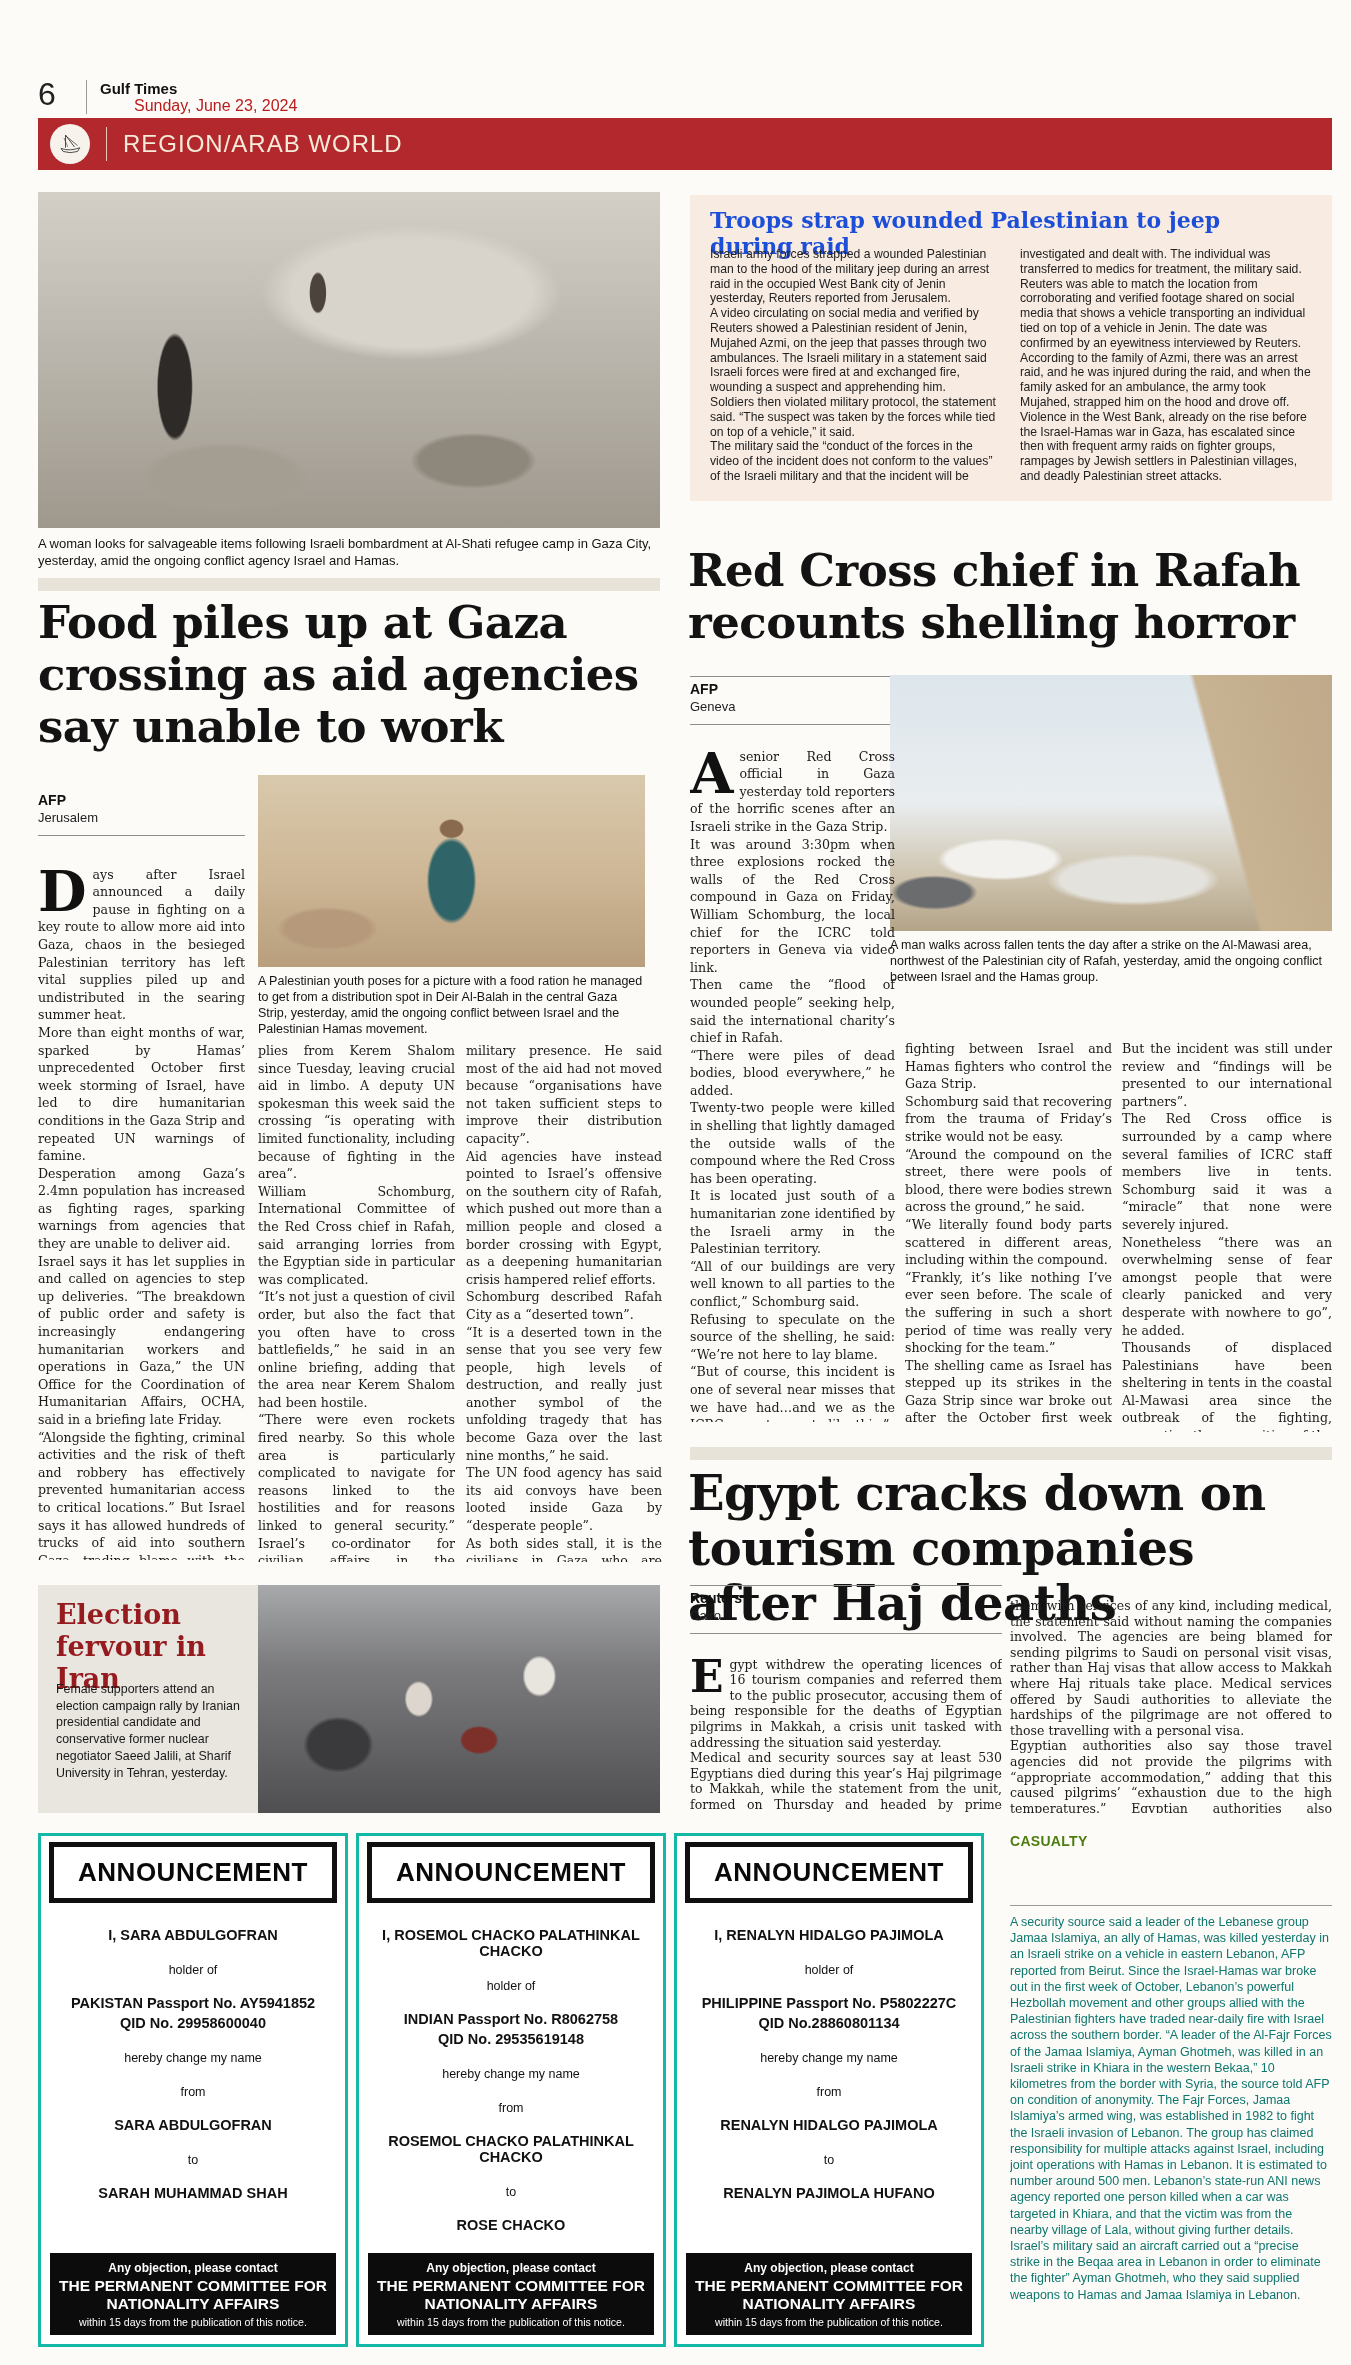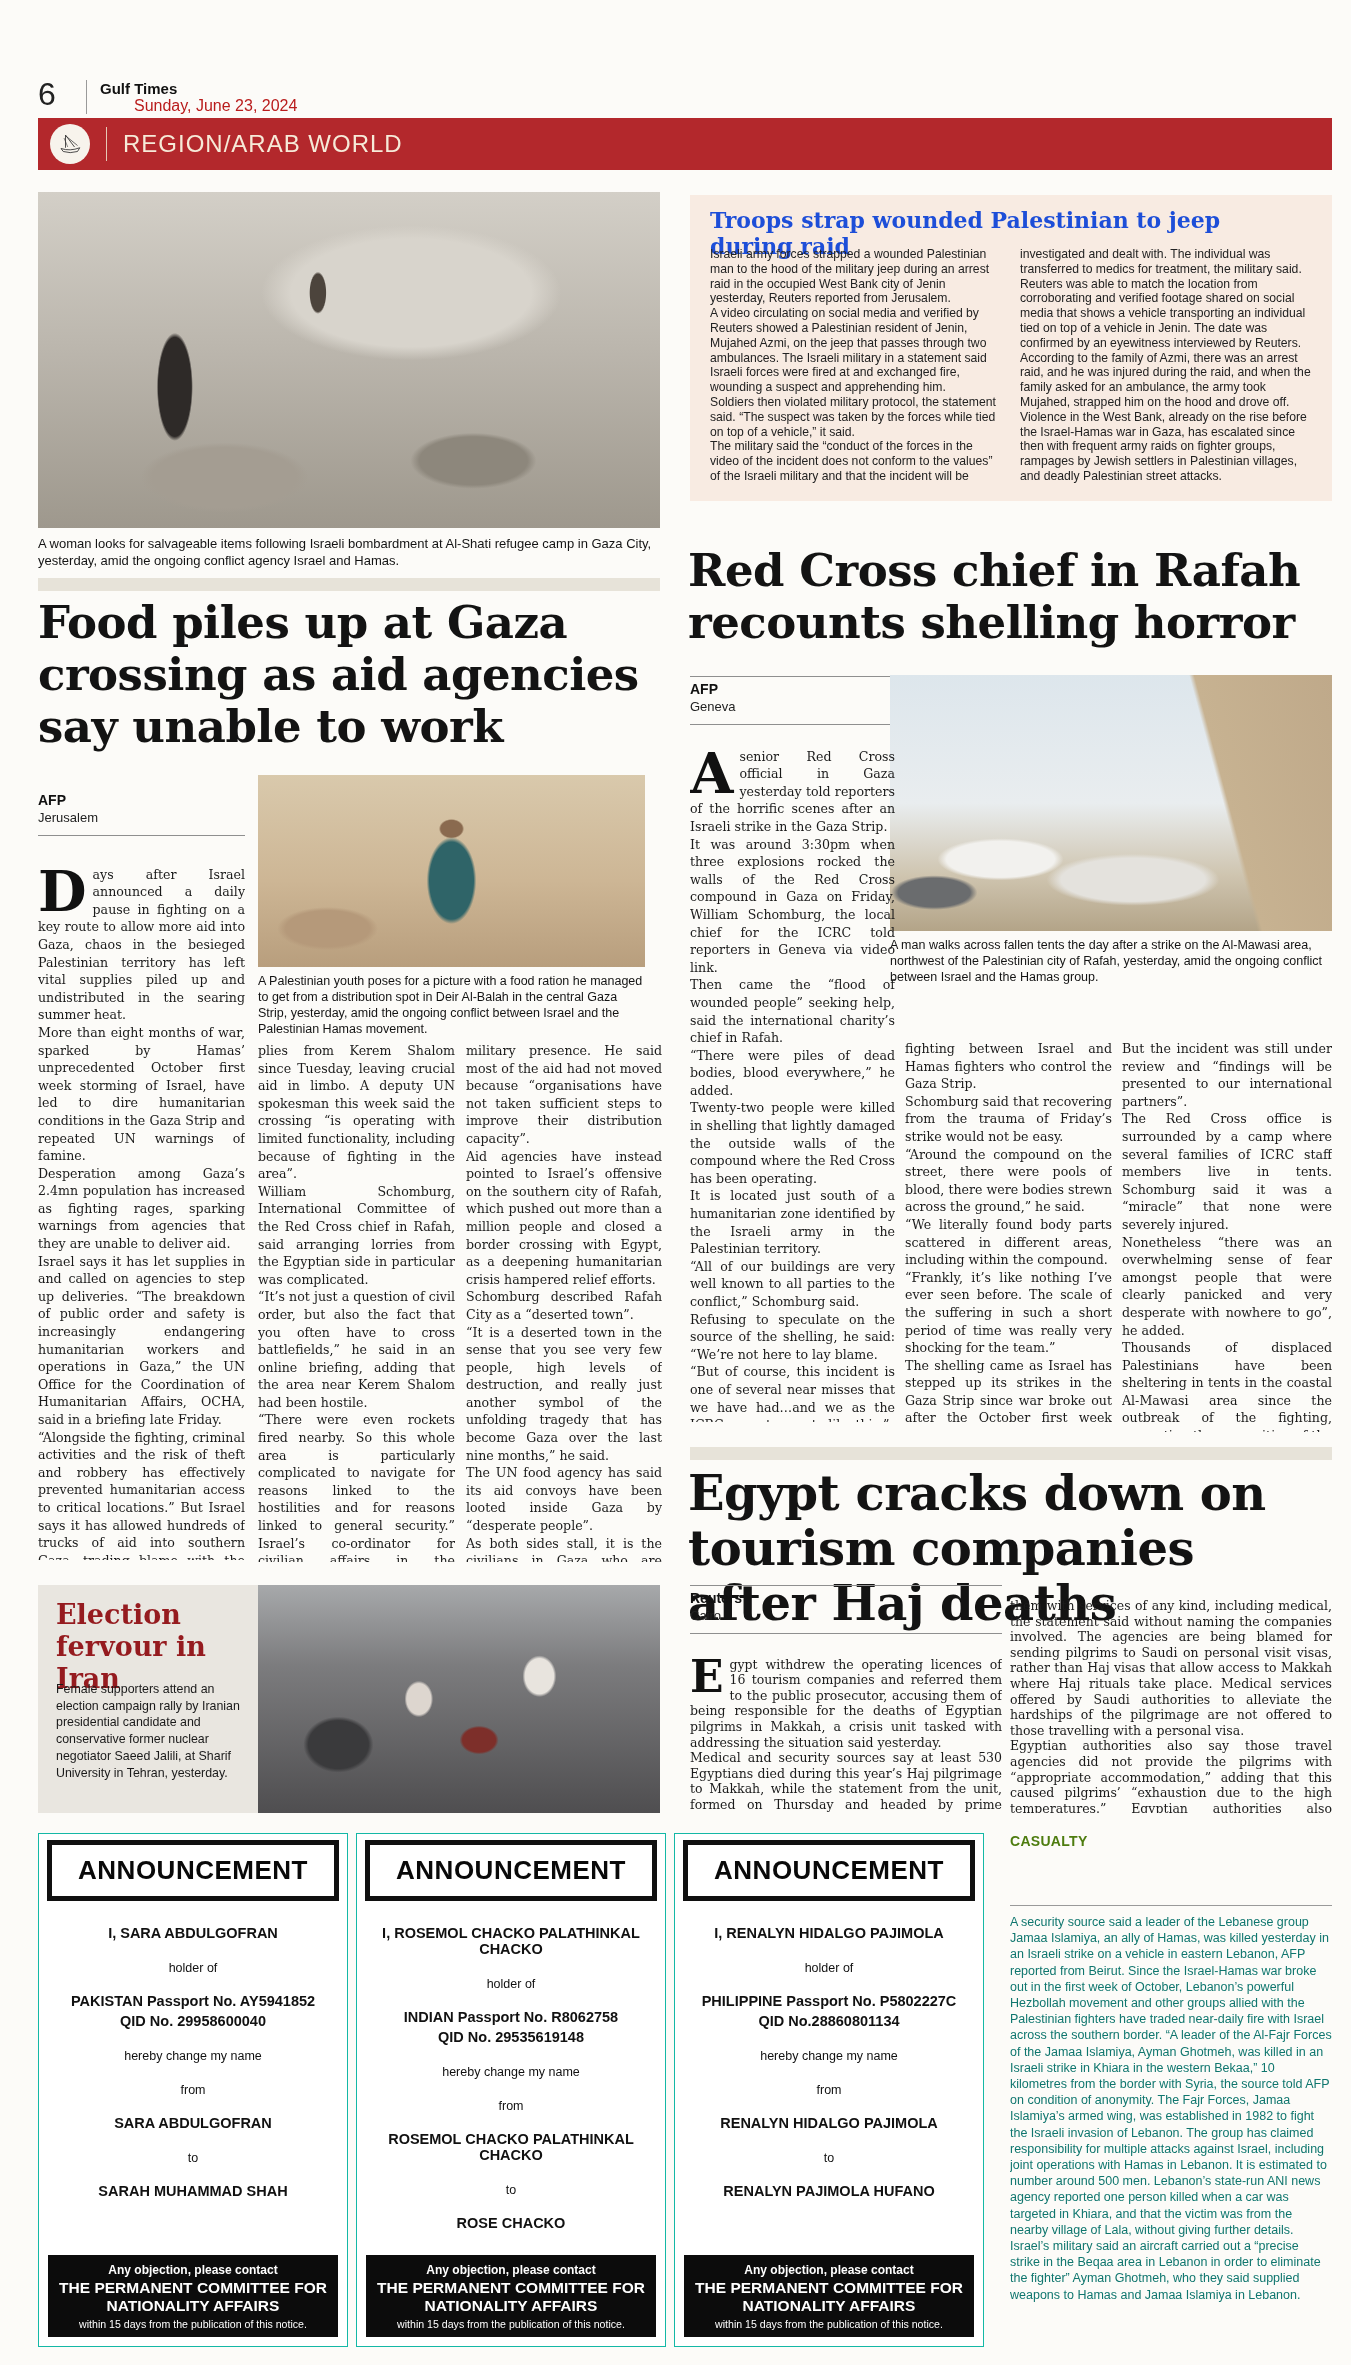--- a/index.html
+++ b/index.html
@@ -65,21 +65,21 @@
   .jeep-box { background:#f8ebe2; }
   .jeep-title { color:#1d4ed8; font-size:22px; font-weight:700; }
   .jeep-col { font-size:12.2px; line-height:14.8px; color:#222; text-align:left; }
 
   
   .iran-box { background:#e9e6e0; }
   .iran-title { color:#951b1f; font-size:27px; font-weight:700; line-height:1.18; }
   .iran-caption { font-size:12.4px; line-height:1.35; color:#1a1a1a; }
 
   
-  .ann-box { background:#fff; border:1px solid #14b8a6; }
+  .ann-box { background:#fff; border:3px solid #14b8a6; }
   .ann-head { border:5px solid #101010; margin:6px 8px 0 8px; text-align:center; font-size:26px; font-weight:800; letter-spacing:0.5px; padding:10px 2px; color:#090909; }
   .ann-line { text-align:center; color:#111; }
   .ann-name { font-size:14.5px; font-weight:700; margin-top:24px; padding:0 10px; }
   .ann-small { font-size:12.5px; margin-top:20px; }
   .ann-bold { font-size:14.5px; font-weight:700; margin-top:18px; }
   .ann-bold2 { font-size:14.5px; font-weight:700; margin-top:4px; }
   .ann-footer { position:absolute; left:9px; right:9px; bottom:9px; background:#0c0c0c; color:#fff; text-align:center; padding:8px 2px 7px 2px; }
   .annf1 { font-size:12px; font-weight:700; }
   .annf2 { font-size:15.5px; font-weight:700; margin-top:2px; }
   .annf3 { font-size:15.5px; font-weight:700; }

